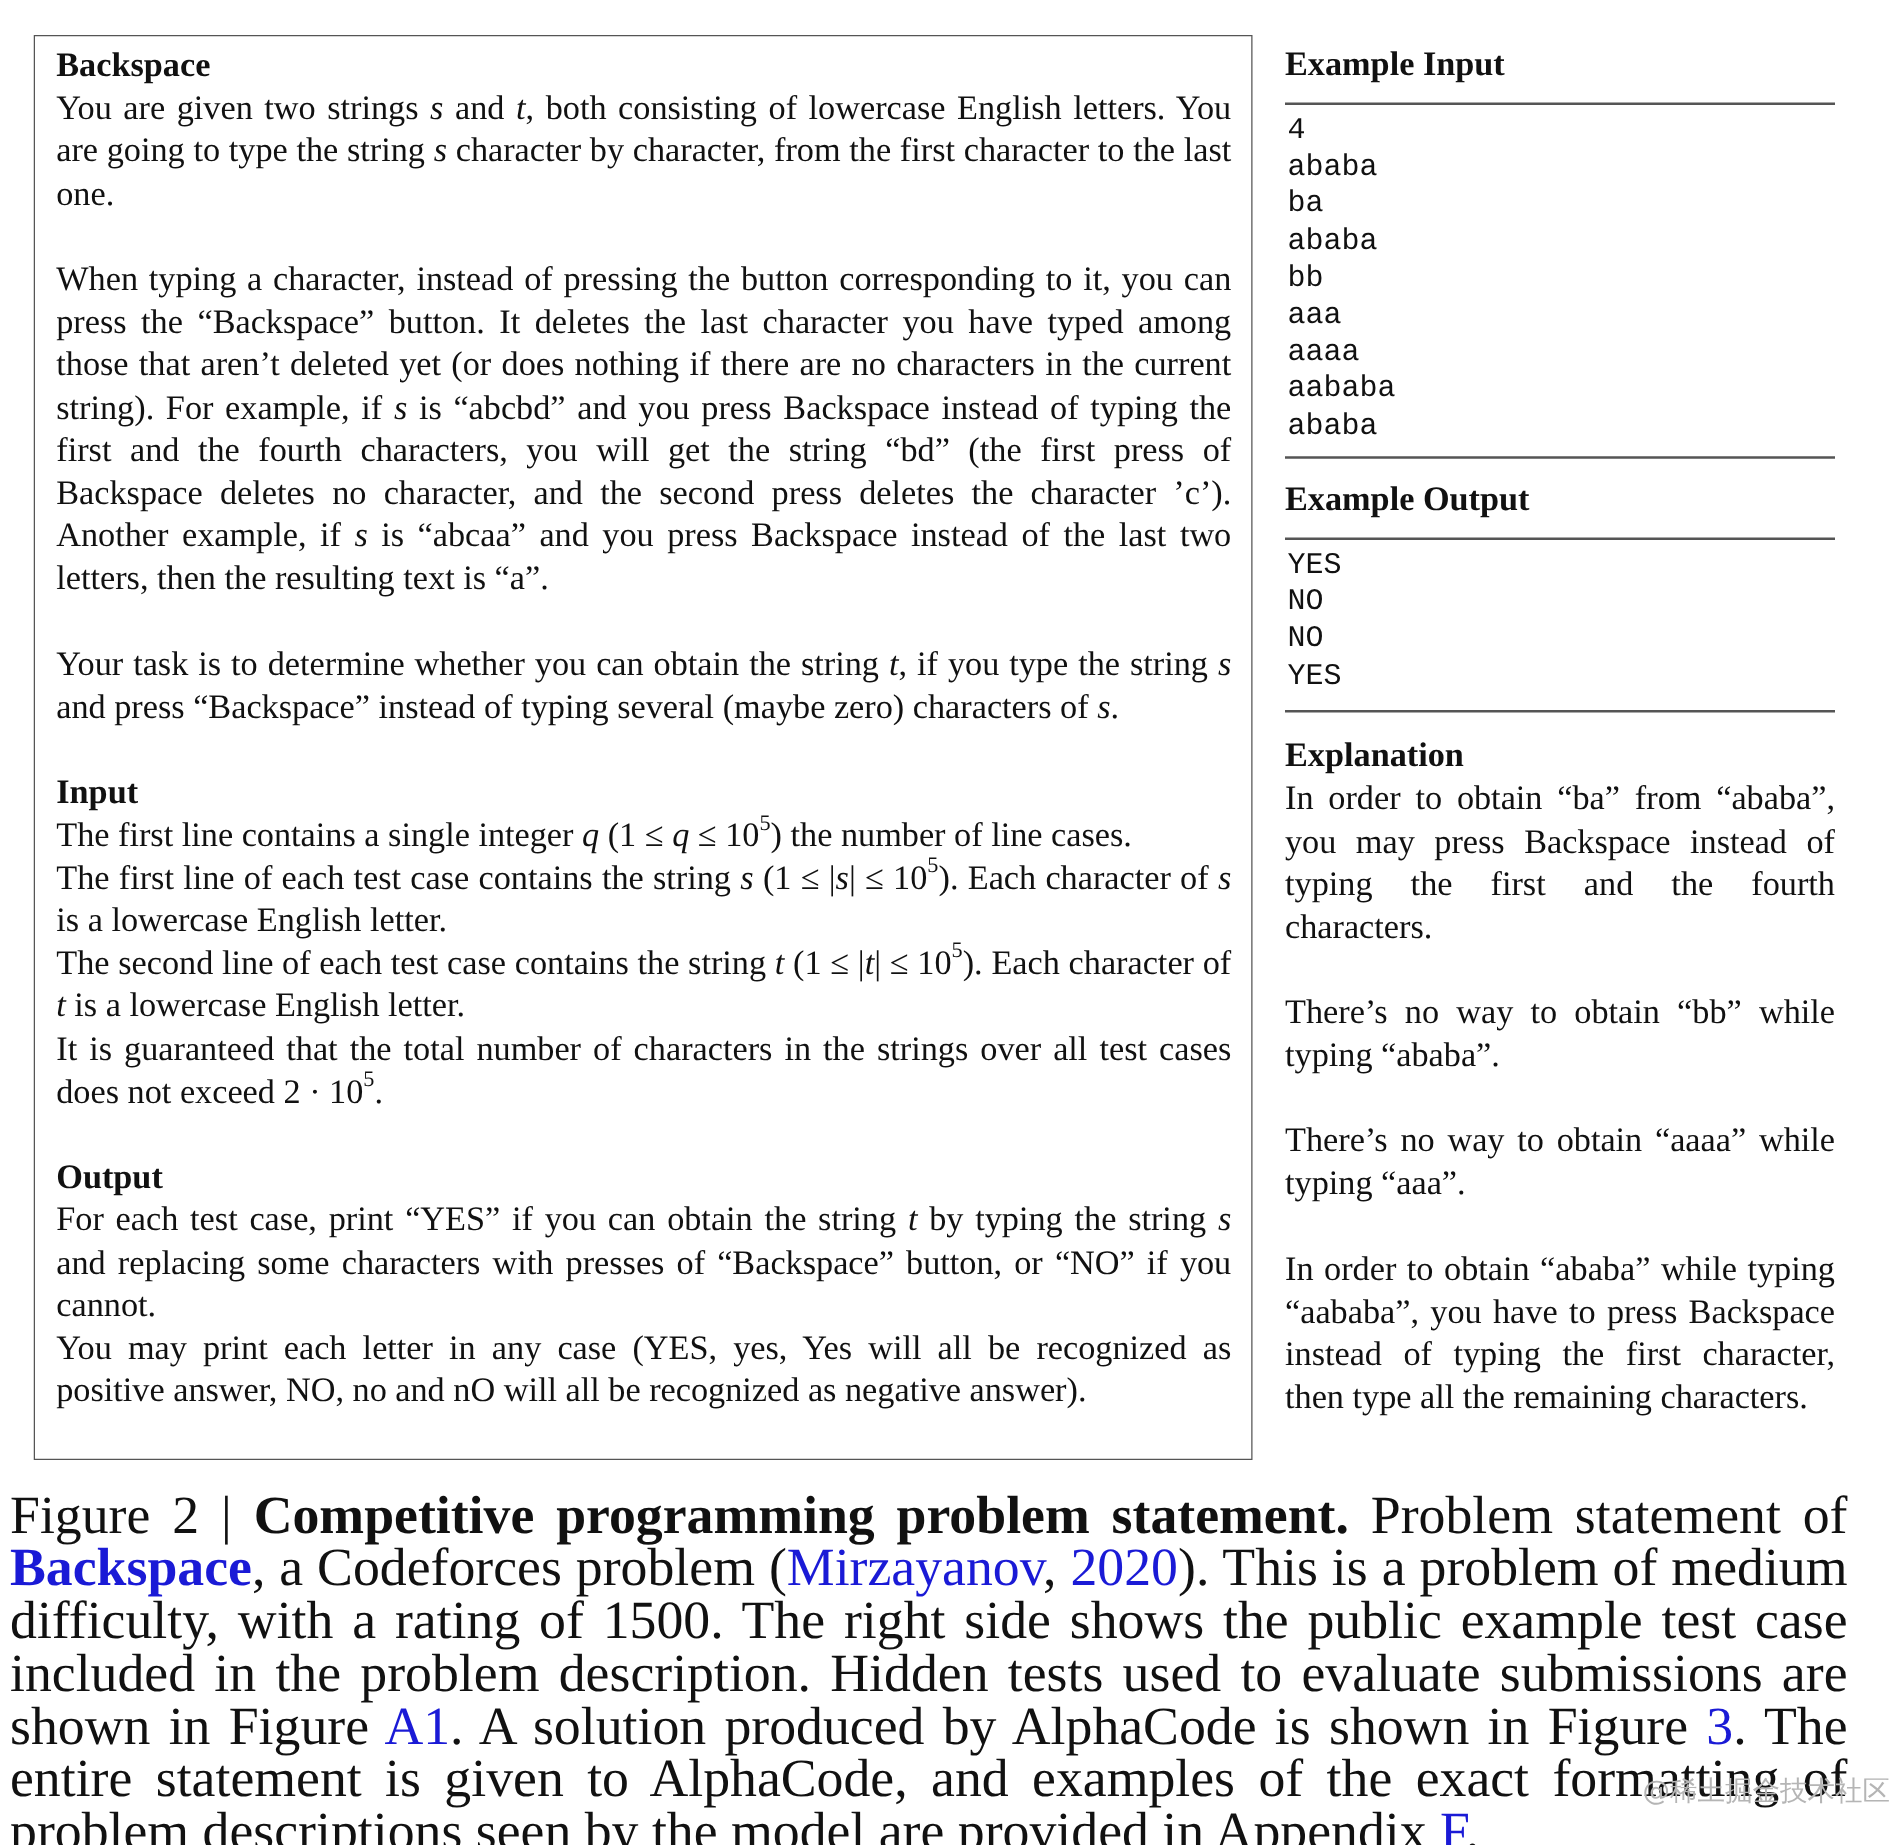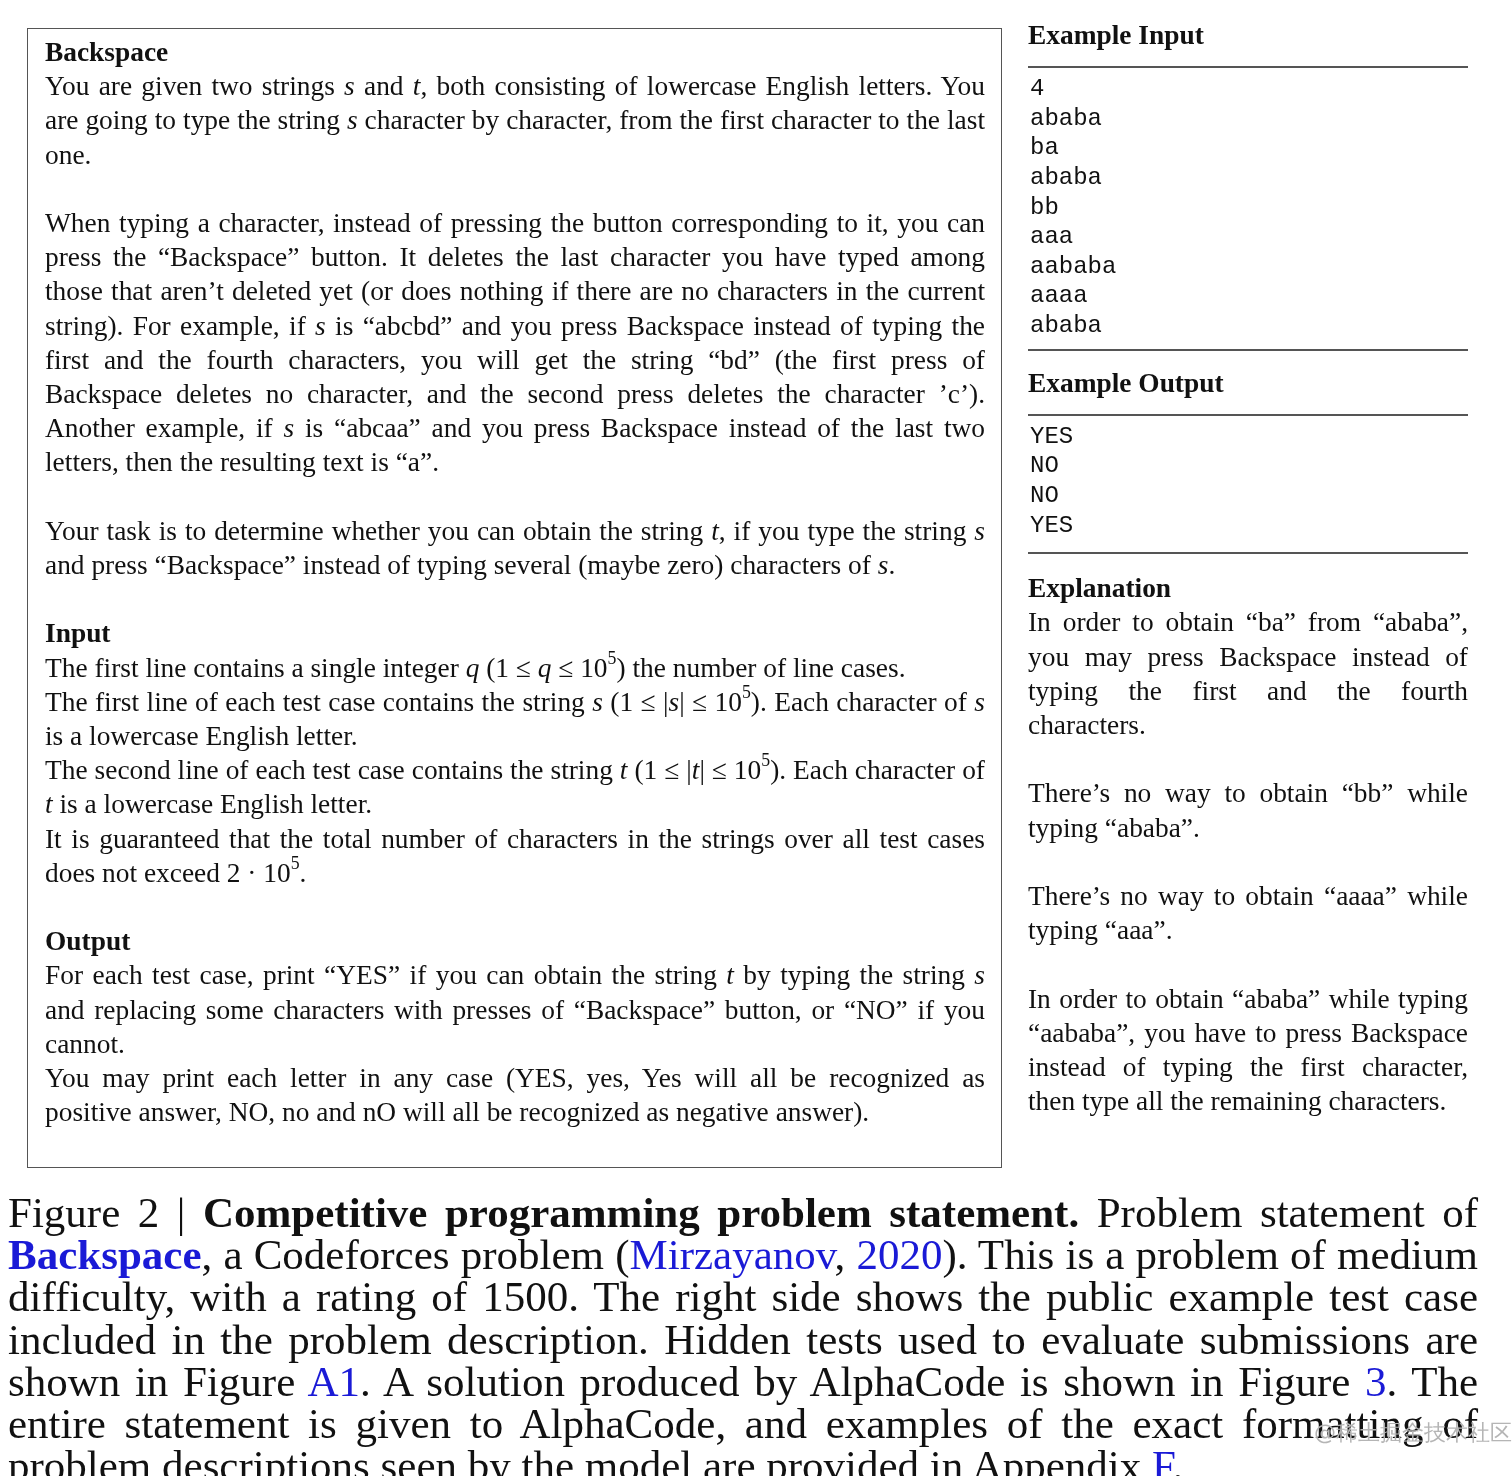--- a/index.html
+++ b/index.html
@@ -16,21 +16,21 @@
     font-size: 27.4px; line-height: 34.2px;
     text-align: justify;
   }
   .problem-box p { margin: 0; }
   .section-title { font-weight: bold; margin: 0; }
   .gap { height: 34.2px; }
   .var { font-style: italic; }
   sup { font-size: 0.65em; line-height: 0; vertical-align: 0.75em; }
 
   .right-col {
-    position: absolute; left: 1028px; top: 12px; width: 440px;
+    position: absolute; left: 1028px; top: 28px; width: 440px;
     font-family: "Liberation Serif", "DejaVu Serif", serif;
     font-size: 27.4px; line-height: 34.2px;
   }
   .rc-heading { font-weight: bold; margin: 0; }
   .rule { border: 0; border-top: 2px solid #555555; margin: 0; }
   .mono-block {
     font-family: "Liberation Mono", "DejaVu Sans Mono", monospace;
     font-size: 24px; line-height: 29.6px; padding: 0 2px;
   }
   .expl p { margin: 0; text-align: justify; }
@@ -75,22 +75,22 @@
 <div class="right-col">
   <p class="rc-heading" style="margin-top:6px;">Example Input</p>
   <hr class="rule" style="margin-top:14px;">
   <div class="mono-block" style="padding-top:6px;padding-bottom:8px;">
     <div>4</div>
     <div>ababa</div>
     <div>ba</div>
     <div>ababa</div>
     <div>bb</div>
     <div>aaa</div>
+    <div>aaaa</div>
     <div>aababa</div>
-    <div>aaaa</div>
     <div>ababa</div>
   </div>
   <hr class="rule">
   <p class="rc-heading" style="margin-top:15px;">Example Output</p>
   <hr class="rule" style="margin-top:14px;">
   <div class="mono-block" style="padding-top:6px;padding-bottom:12px;">
     <div>YES</div>
     <div>NO</div>
     <div>NO</div>
     <div>YES</div>

